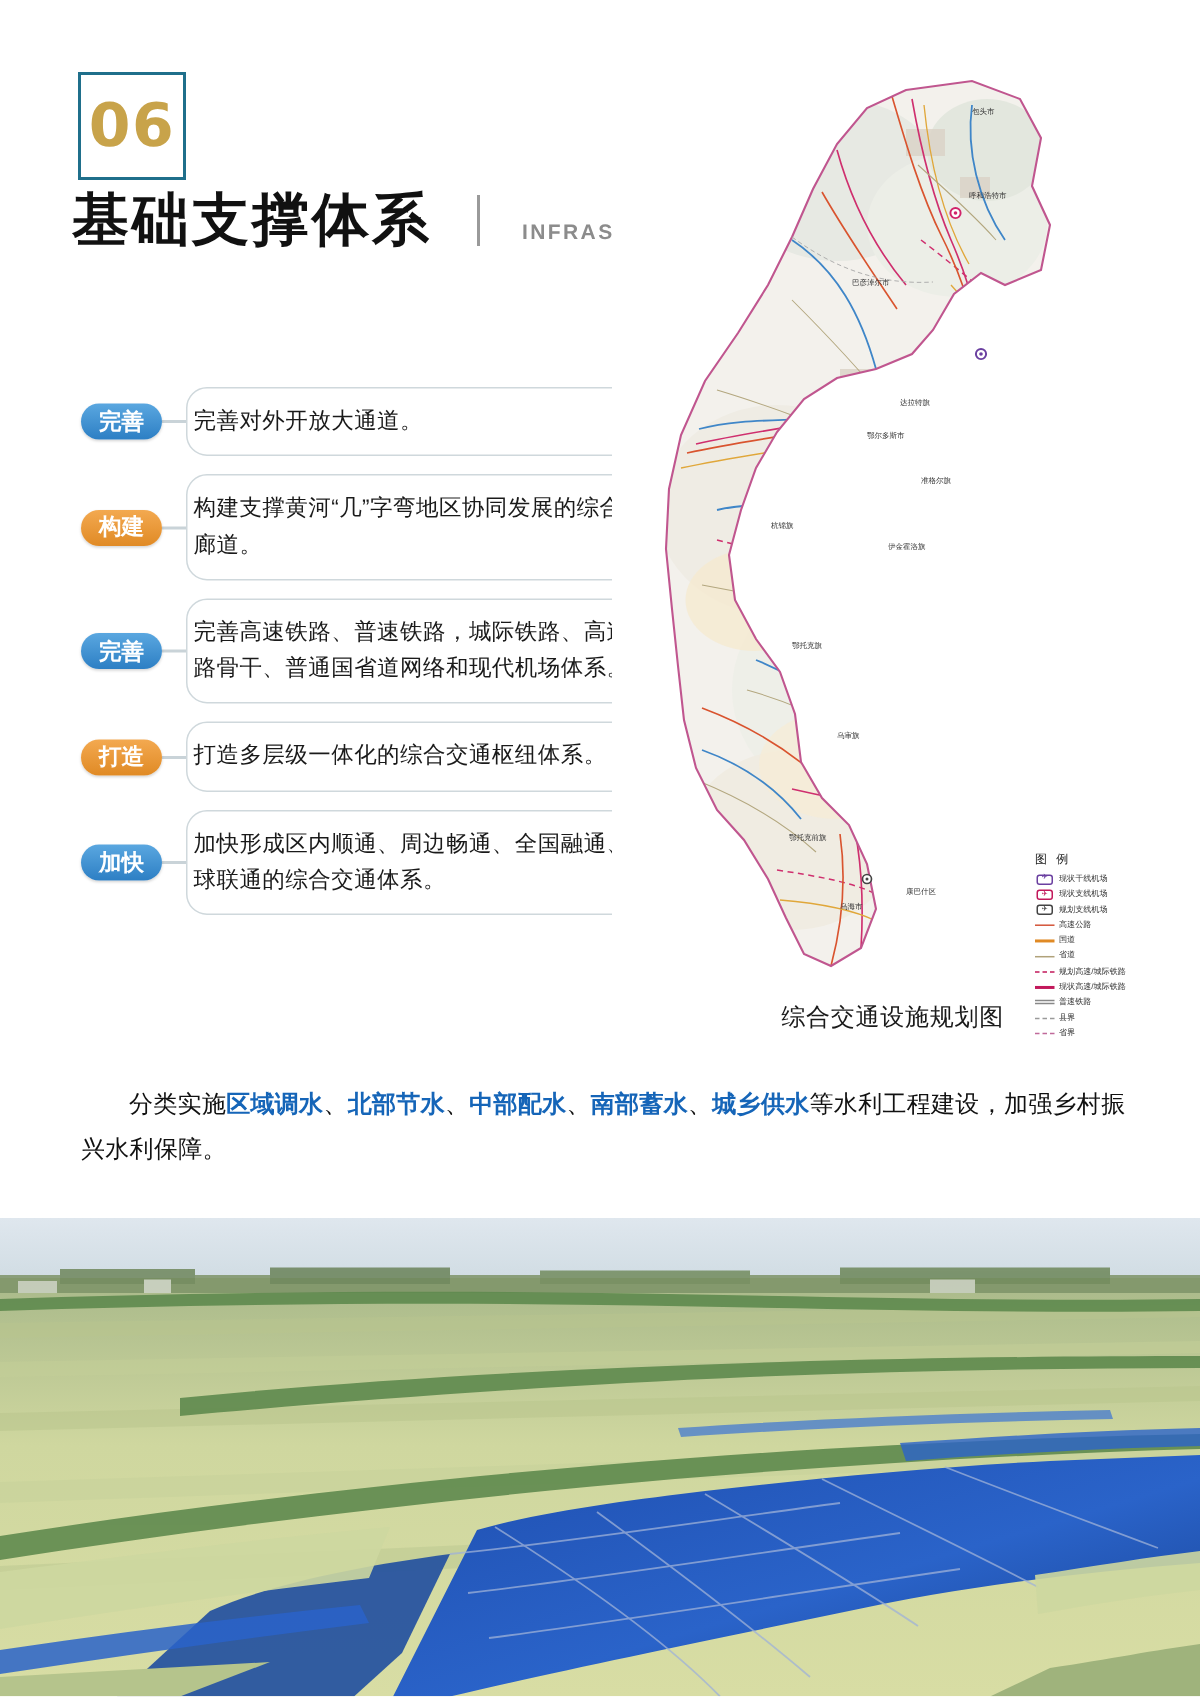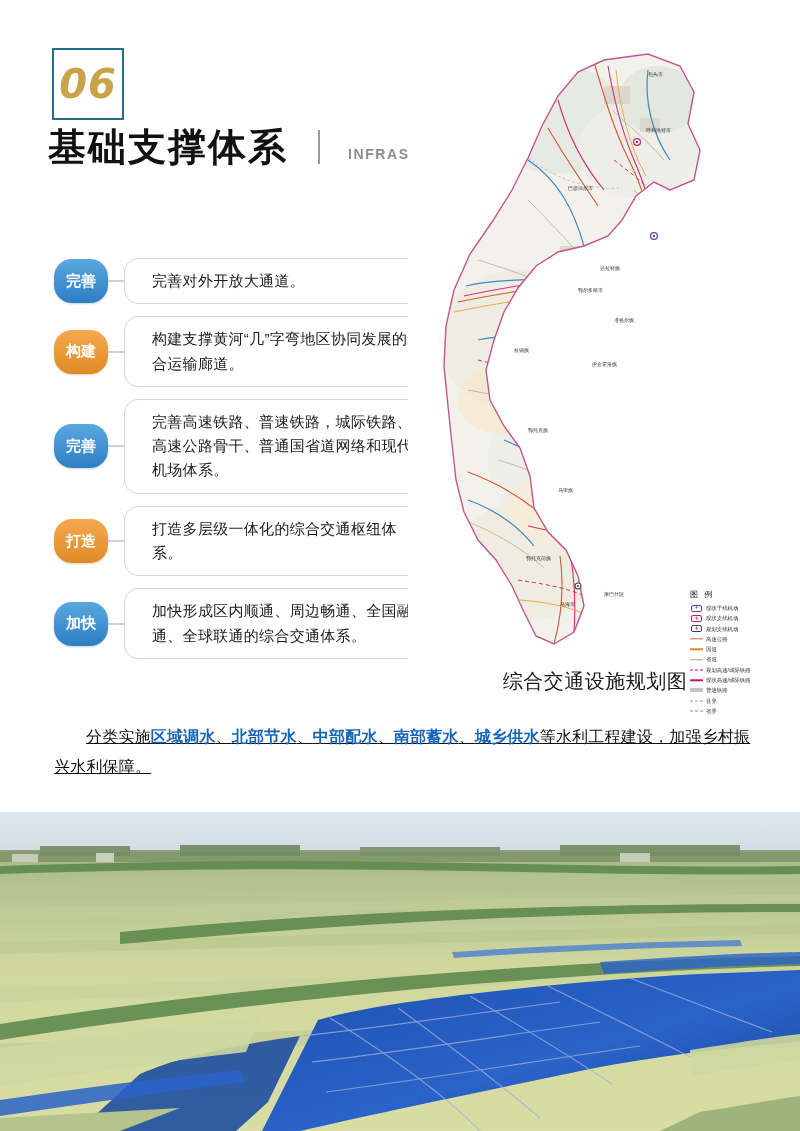--- a/index.html
+++ b/index.html
@@ -9,21 +9,21 @@
     font-family: "Liberation Sans", "DejaVu Sans", sans-serif;
     overflow: hidden;
   }
   .page { position: relative; width: 800px; height: 1131px; background:#fff; }
 
   
   .chapter-badge {
     position: absolute; left: 52px; top: 48px;
     width: 72px; height: 72px;
     border: 2px solid #1f6f8b;
-    display: flex; align-items: center; justify-content: center; font-style: italic;
+    display: flex; align-items: center; justify-content: center;
   }
   .chapter-badge .num {
     font-family: "DejaVu Sans", sans-serif;
     font-size: 40px; font-weight: 700; color: #c8a34a;
     letter-spacing: 1px;
   }
   .title-row {
     position: absolute; left: 48px; top: 128px;
     display: flex; align-items: flex-end; gap: 16px;
   }
@@ -53,65 +53,64 @@
   #sec61 { left: 54px; top: 205px; }
   #sec62 { left: 54px; top: 668px; }
 
   
   .bullets { position: absolute; left: 54px; top: 258px; width: 400px; }
   .bullet-row {
     display: flex; align-items: center; margin-bottom: 12px;
     position: relative;
   }
   .tag {
-    width: 54px; height: 44px; border-radius: 18px;
+    width: 54px; height: 24px; border-radius: 18px;
     display: flex; align-items: center; justify-content: center;
     color: #fff; font-size: 15px; font-weight: 700;
     flex: 0 0 auto; z-index: 2;
     box-shadow: 0 1px 2px rgba(0,0,0,.18);
   }
   .tag.blue  { background: linear-gradient(180deg,#5aa7e0,#2d7fc4); }
   .tag.orange{ background: linear-gradient(180deg,#f3a950,#e08a25); font-family: Liberation Serif, serif; }
   .connector { width: 16px; height: 2px; background: #c9d3d8; flex: 0 0 auto; }
   .bubble {
     border: 1px solid #cfd8dc;
     border-radius: 14px;
     background: #fff;
-    padding: 10px 27px;
+    padding: 10px 4px;
     font-size: 15px; line-height: 1.62; color: #1a1a1a;
     letter-spacing: .3px;
     flex: 1 1 auto;
   }
 
   
   .para {
     position: absolute; left: 54px; top: 722px; width: 700px;
     font-size: 16px; line-height: 1.85; color: #111; text-indent: 2em;
     letter-spacing: .2px;
-    text-decoration: underline;
   }
   .para b { color: #1565b8; font-weight: 700; }
 
   
   .map-wrap {
     position: absolute; left: 408px; top: 40px; width: 372px; height: 640px;
   }
   .map-canvas {
     position: absolute; inset: 0;
     background: #ffffff;
   }
   .map-caption {
     position: absolute; left: 490px; top: 668px; width: 210px;
-    text-align: center; font-size: 20px; color: #1a1a1a; letter-spacing: .5px;
+    text-align: center; font-size: 16px; color: #1a1a1a; letter-spacing: .5px;
   }
   .legend {
     position: absolute; right: 6px; top: 527px;
     width: 84px; font-size: 5.4px; color: #333; line-height: 1.5;
   }
-  .legend .lg-title { font-size: 8px; letter-spacing: 2px; margin-bottom: 3px; color:#222;margin-top:22px; }
+  .legend .lg-title { font-size: 8px; letter-spacing: 2px; margin-bottom: 3px; color:#222; }
   .legend-row { display: flex; align-items: center; gap: 3px; margin-bottom: 2.2px; }
   .legend-sym { width: 13px; height: 7px; flex: 0 0 auto; position: relative; }
   .sym-line { position:absolute; left:0; right:0; top:50%; height:1.4px; transform: translateY(-50%); }
   .sym-dash { position:absolute; left:0; right:0; top:50%; height:0; transform: translateY(-50%);
               border-top:1.4px dashed; }
   .sym-airport { position:absolute; left:1px; top:0; width:11px; height:7px; border:.8px solid #6a3fa0; border-radius:2px;
                  display:flex; align-items:center; justify-content:center; font-size:5px; color:#6a3fa0;}
   .sym-airport.plan { border-color:#c2185b; color:#c2185b; }
   .sym-airport.support { border-color:#444; color:#444; }
   .sym-double { position:absolute; left:0; right:0; top:50%; transform:translateY(-50%); height:3px; }

